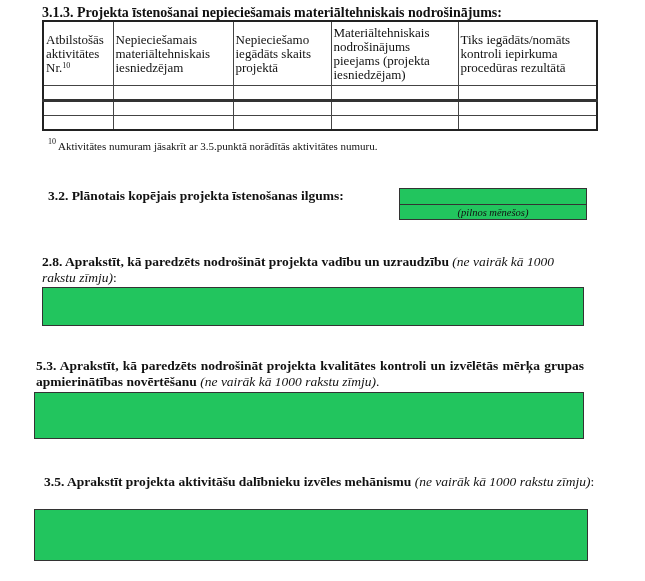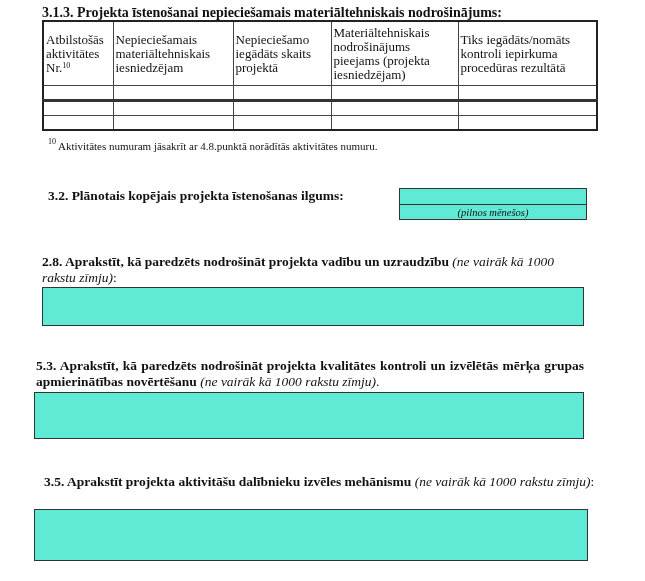--- a/index.html
+++ b/index.html
@@ -47,21 +47,21 @@
     #box33 { left: 42px; top: 287px; width: 542px; height: 39px; border: 1.5px solid #333; }
 
     
     #t34 { left: 36px; top: 358px; width: 548px; text-align: justify; text-align-last: left; }
     #box34 { left: 34px; top: 392px; width: 550px; height: 47px; border: 1.5px solid #333; }
 
     
     #t35 { left: 44px; top: 474px; width: 552px; text-align: justify; text-align-last: left; }
     #box35 { left: 34px; top: 509px; width: 554px; height: 52px; border: 1.5px solid #333; }
 
-    .field { background: #5eead4; box-sizing: border-box; }
+    .field { background: #22c55e; box-sizing: border-box; }
   </style>
 </head>
 <body>
 
 <div id="t313" class="abs">3.1.3. Projekta īstenošanai nepieciešamais materiāltehniskais nodrošinājums:</div>
 
 <table id="tbl" class="abs">
   <colgroup>
     <col style="width:70px">
       <col style="width:120px">
@@ -97,21 +97,21 @@
       <td></td>
       <td></td>
       <td></td>
       <td></td>
       <td></td>
     </tr>
   </tbody>
 </table>
 
 <div id="footnote" class="abs">
-  <sup>10</sup><span>Aktivitātes numuram jāsakrīt ar 4.8.punktā norādītās aktivitātes numuru.</span>
+  <sup>10</sup><span>Aktivitātes numuram jāsakrīt ar 3.5.punktā norādītās aktivitātes numuru.</span>
 </div>
 
 <div id="t32" class="abs h-bold">3.2. Plānotais kopējais projekta īstenošanas ilgums:</div>
 <div id="box32" class="abs field">
   <div class="top"></div>
   <div class="bottom">(pilnos mēnešos)</div>
 </div>
 
 <div id="t33" class="abs h-bold">
   <span>2.8. Aprakstīt, kā paredzēts nodrošināt projekta vadību un uzraudzību</span>

